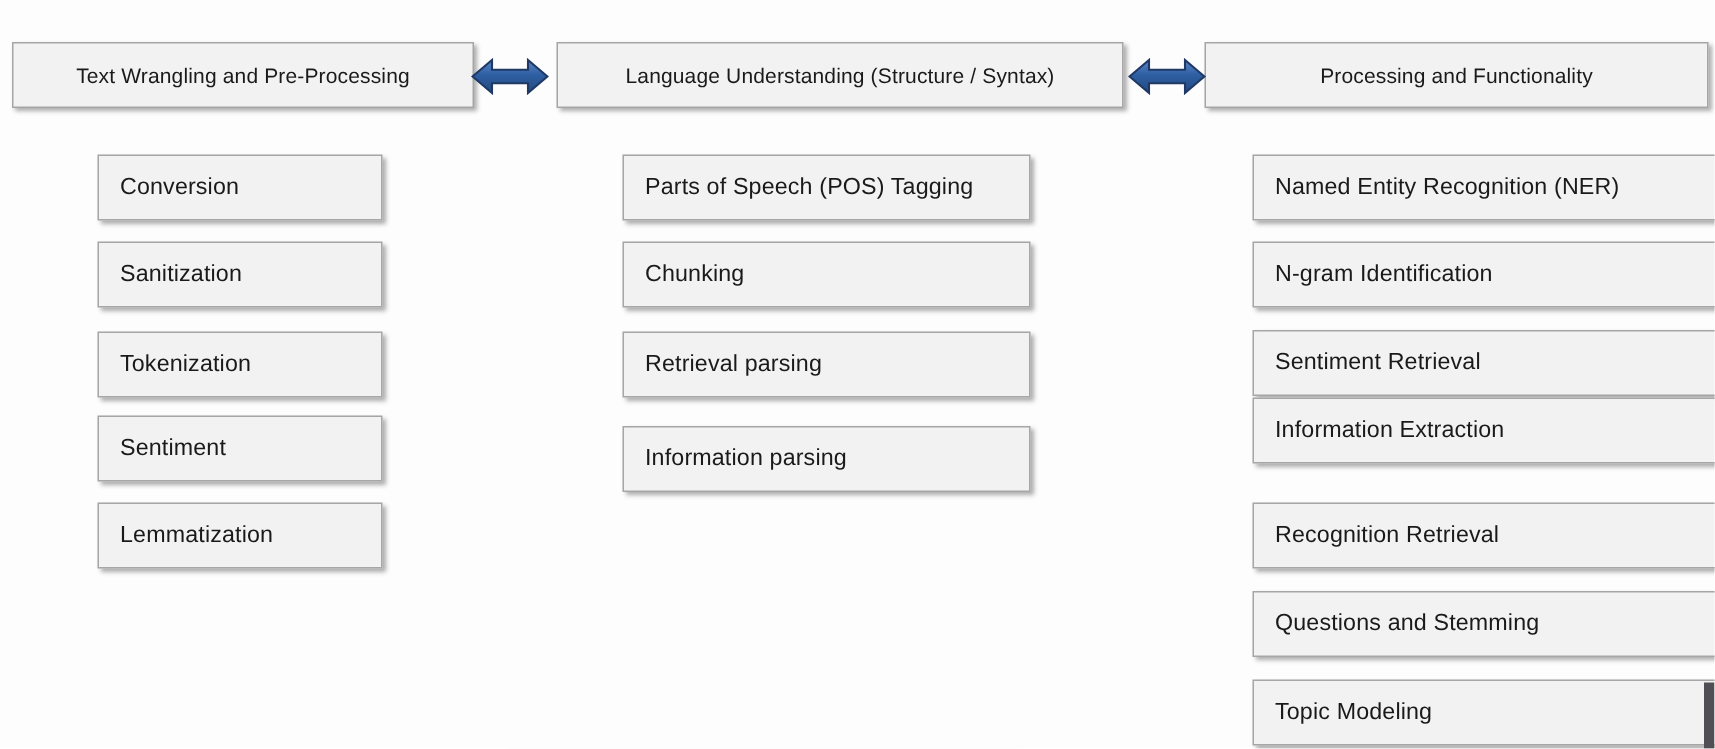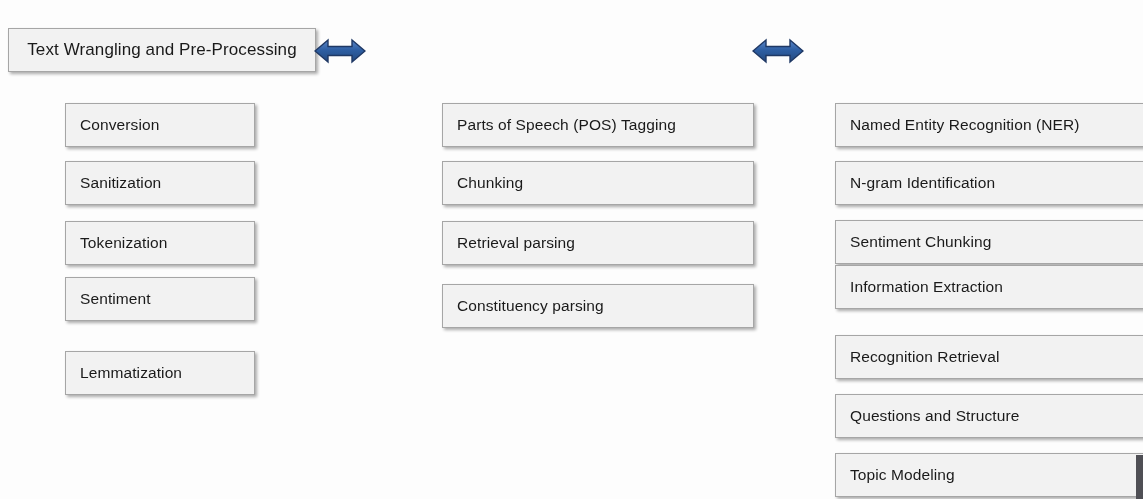--- a/index.html
+++ b/index.html
@@ -29,37 +29,37 @@
     box-shadow: 2px 2px 3px rgba(0,0,0,0.32);
     display: flex;
     align-items: center;
     color: #1a1a1a;
   }
 
   
   .header-box {
     height: 44px;
     justify-content: center;
-    font-size: 17px;
+    font-size: 14px;
     letter-spacing: 0.1px;
   }
   #hdr-0 { left: 8px;   top: 28px; width: 308px; }
   #hdr-1 { left: 371px; top: 28px; width: 378px; }
   #hdr-2 { left: 803px; top: 28px; width: 336px; }
 
   
   .item-box {
     height: 44px;
     padding-left: 14px;
     font-size: 15.5px;
     letter-spacing: 0.1px;
     align-items: center;
   }
   .col-0 .item-box { left: 65px;  width: 190px; }
-  .col-1 .item-box { left: 442px; width: 312px; }
+  .col-1 .item-box { left: 415px; width: 272px; }
   .col-2 .item-box { left: 835px; width: 328px; }
 
   
   .arrow {
     position: absolute;
     top: 38px;
     width: 52px;
     height: 26px;
   }
   #arrow-0 { left: 314px; }
@@ -78,21 +78,27 @@
 </style>
 </head>
 <body>
 
 <div id="canvas">
 
   <div class="box header-box" id="hdr-0">
     <span>Text Wrangling and Pre-Processing</span>
   </div>
 
+  <div class="box header-box" id="hdr-1">
+    <span>Language Understanding (Structure / Syntax)</span>
+  </div>
 
+  <div class="box header-box" id="hdr-2">
+    <span>Processing and Functionality</span>
+  </div>
 
   <div class="arrow" id="arrow-0">
     <svg viewBox="0 0 52 26" xmlns="http://www.w3.org/2000/svg">
       <defs>
         <linearGradient id="agrad0" x1="0" y1="0" x2="0" y2="1">
           <stop offset="0%" stop-color="#5b86c8"></stop>
           <stop offset="45%" stop-color="#2e5fa3"></stop>
           <stop offset="100%" stop-color="#23497f"></stop>
         </linearGradient>
       </defs>
@@ -119,58 +125,58 @@
     </div>
     <div class="box item-box" style="top:161px">
       <span>Sanitization</span>
     </div>
     <div class="box item-box" style="top:221px">
       <span>Tokenization</span>
     </div>
     <div class="box item-box" style="top:277px">
       <span>Sentiment</span>
     </div>
-    <div class="box item-box" style="top:351px">
+    <div class="box item-box" style="top:335px">
       <span>Lemmatization</span>
     </div>
   </div>
 
   <div class="col-1">
     <div class="box item-box" style="top:103px">
       <span>Parts of Speech (POS) Tagging</span>
     </div>
     <div class="box item-box" style="top:161px">
       <span>Chunking</span>
     </div>
     <div class="box item-box" style="top:221px">
       <span>Retrieval parsing</span>
     </div>
     <div class="box item-box" style="top:284px">
-      <span>Constituency parsing</span>
+      <span>Information parsing</span>
     </div>
   </div>
 
   <div class="col-2">
     <div class="box item-box" style="top:103px">
       <span>Named Entity Recognition (NER)</span>
     </div>
     <div class="box item-box" style="top:161px">
       <span>N-gram Identification</span>
     </div>
     <div class="box item-box" style="top:220px">
-      <span>Sentiment Chunking</span>
+      <span>Sentiment Retrieval</span>
     </div>
     <div class="box item-box" style="top:265px">
       <span>Information Extraction</span>
     </div>
     <div class="box item-box" style="top:335px">
       <span>Recognition Retrieval</span>
     </div>
     <div class="box item-box" style="top:394px">
-      <span>Questions and Structure</span>
+      <span>Questions and Stemming</span>
     </div>
     <div class="box item-box" style="top:453px">
       <span>Topic Modeling</span>
     </div>
   </div>
 
   <div id="edge-artifact"></div>
 
 </div>
 

